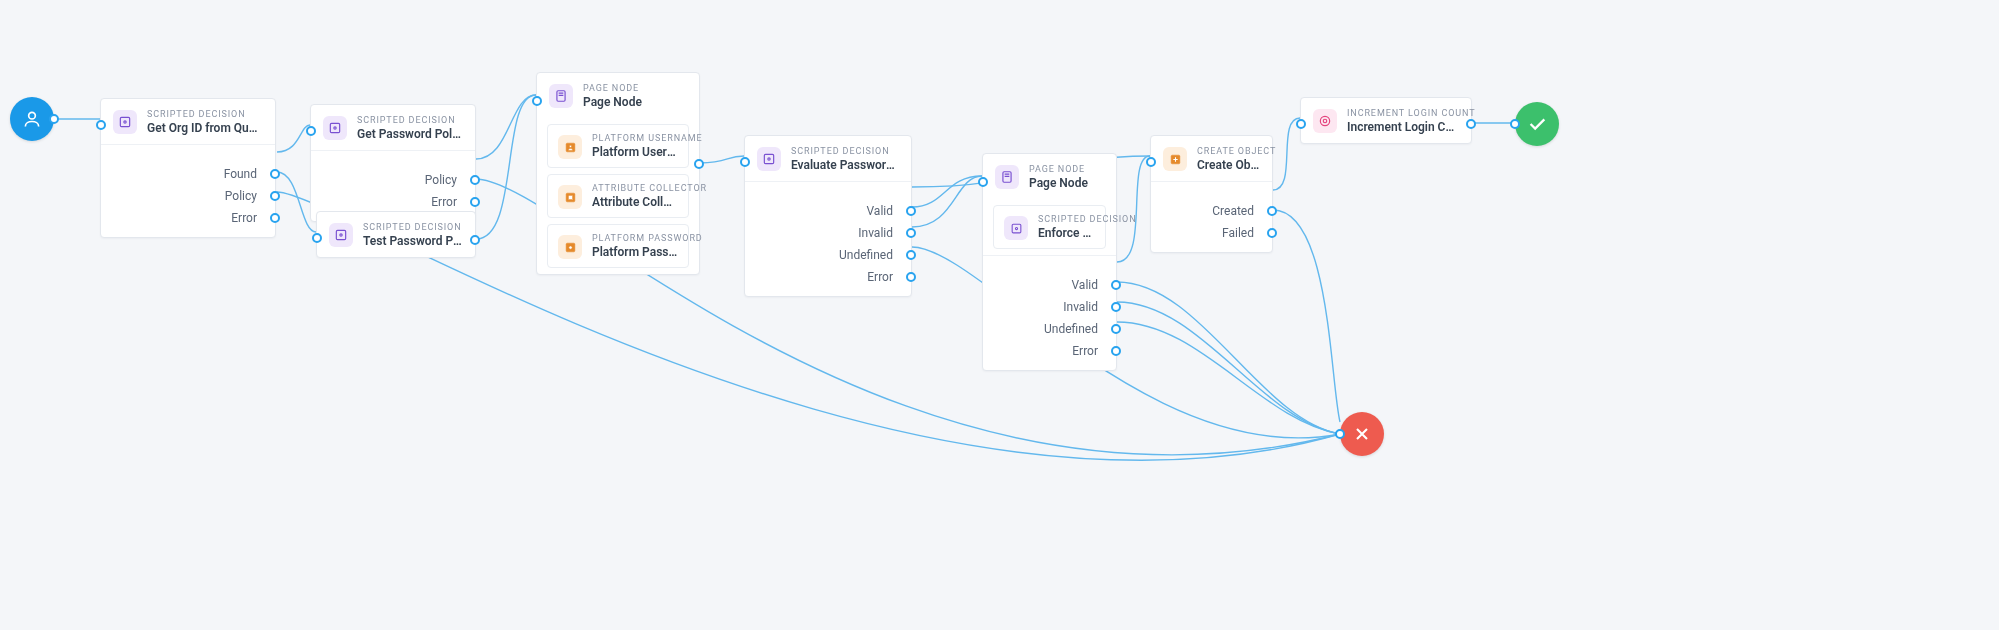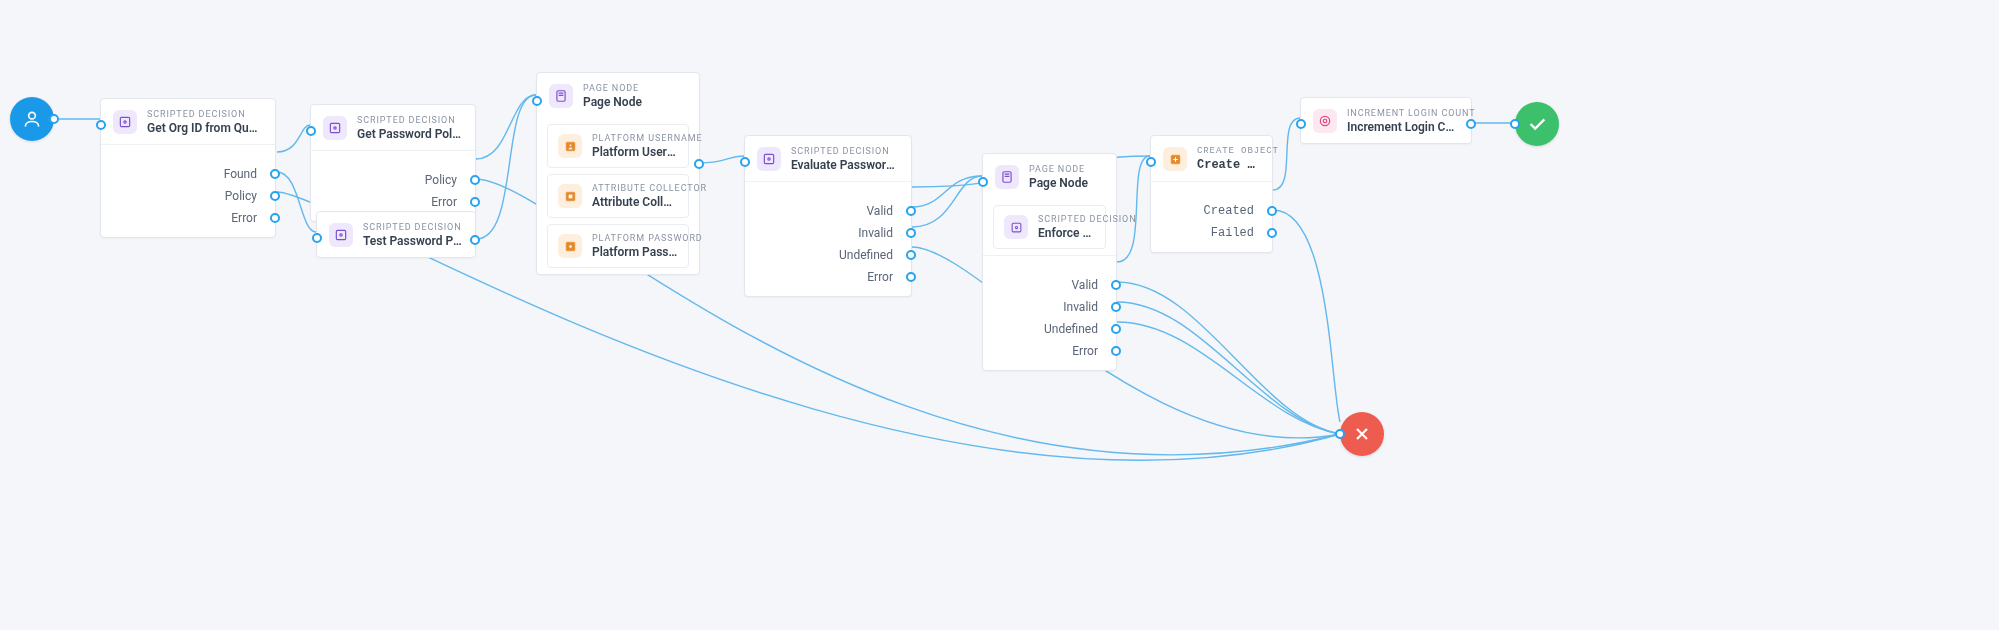--- a/index.html
+++ b/index.html
@@ -86,21 +86,21 @@
     width: 10px; height: 10px;
     border: 2px solid #28a3ef;
     background: #fff;
     border-radius: 50%;
   }
   .sub-item {
     margin: 6px 10px;
     border: 1px solid #e9edf2;
     border-radius: 4px;
     display: flex;
-    align-items: flex-start;
+    align-items: flex-end;
     gap: 10px;
     padding: 8px 10px;
     background: #fff;
   }
   .single-port { position: absolute; right: -5px; top: 50%; transform: translateY(-50%); }
   .terminal {
     position: absolute;
     width: 44px; height: 44px;
     border-radius: 50%;
     display: flex; align-items: center; justify-content: center;
@@ -340,21 +340,21 @@
     </div>
   </div>
   <div class="outcomes">
     <div class="outcome"><span>Valid</span><span class="port"></span></div>
     <div class="outcome"><span>Invalid</span><span class="port"></span></div>
     <div class="outcome"><span>Undefined</span><span class="port"></span></div>
     <div class="outcome"><span>Error</span><span class="port"></span></div>
   </div>
 </div>
 
-<div class="node-card" style="left:1150px; top:135px; width:123px;font-family:Liberation Mono, monospace;">
+<div class="node-card" style="left:1150px; top:135px; width:123px;">
   <span class="port-in" style="top:21px;"></span>
   <div class="node-head">
     <div class="node-icon icon-orange">
       <svg width="13" height="13" viewBox="0 0 24 24">
           <rect x="4" y="4" width="16" height="16" rx="2" fill="#e58a2b"></rect>
           <path d="M12 8v8M8 12h8" stroke="#fff" stroke-width="2"></path>
         </svg>
     </div>
     <div class="node-txt">
       <div class="node-type">CREATE OBJECT</div>

